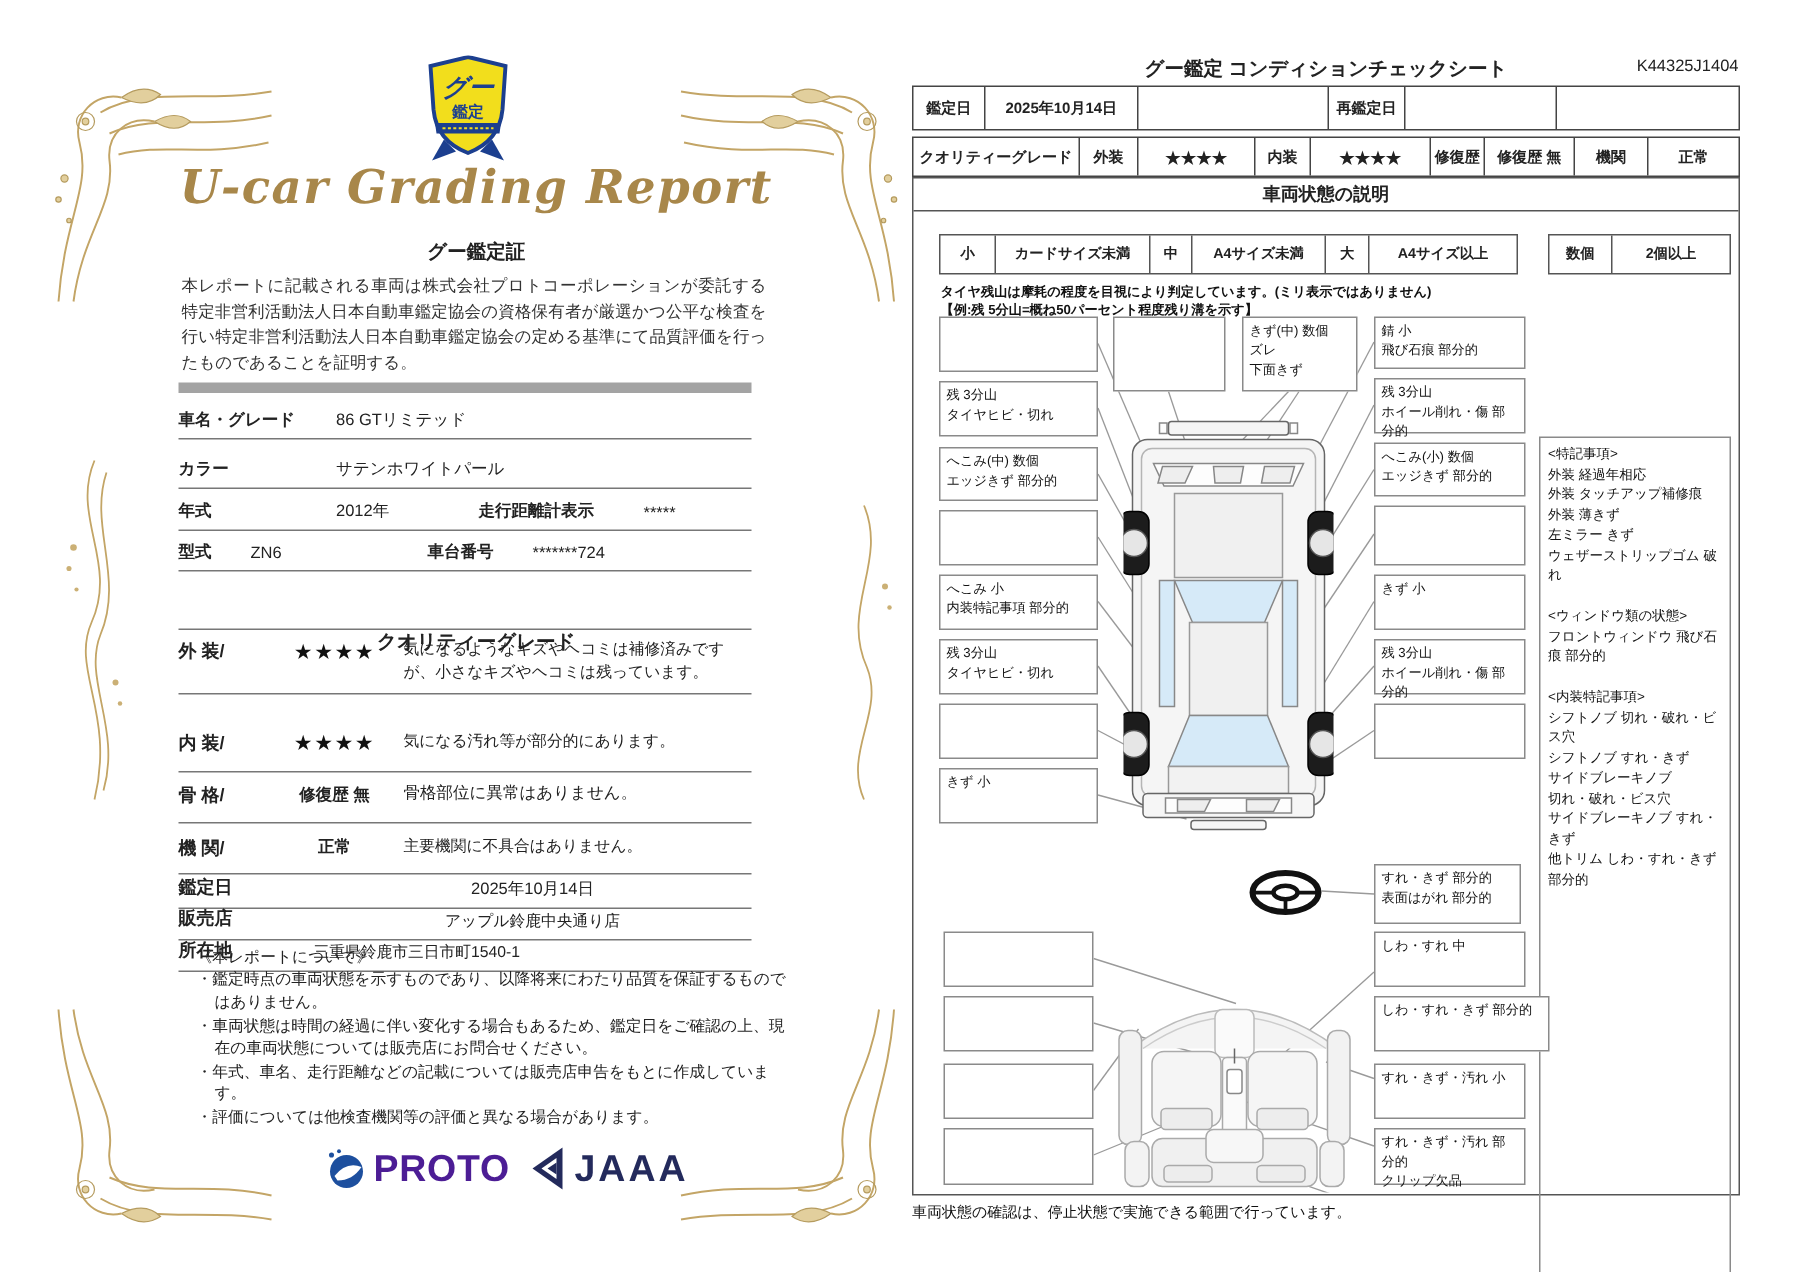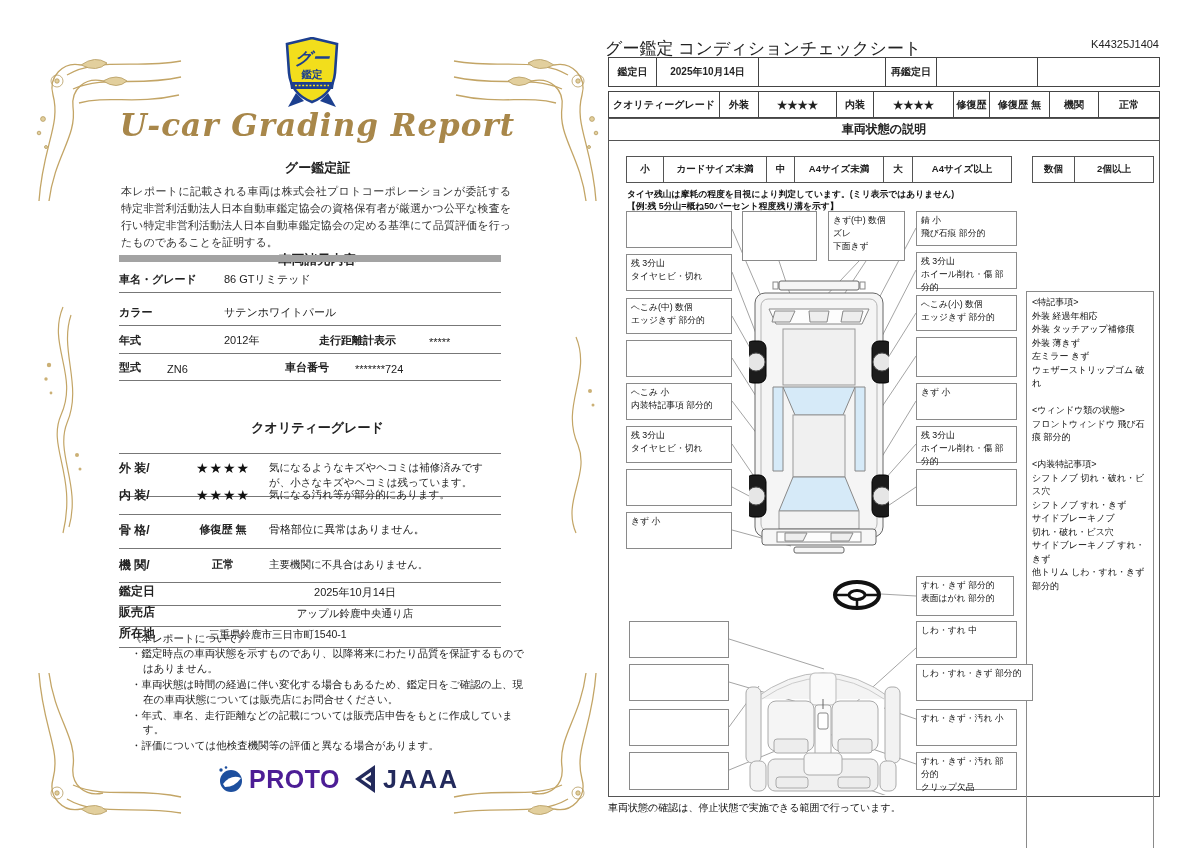--- a/index.html
+++ b/index.html
@@ -25,22 +25,22 @@
   .stars { font-size:14px; letter-spacing:1px; color:#111; }
   .notes { position:absolute; left:96px; top:596px; width:400px; font-size:10.5px;
            line-height:1.42; color:#222; }
   .notes .nitem { padding-left:12px; text-indent:-12px; margin-bottom:1px; }
   #logos { position:absolute; left:0; top:726px; width:100%; height:40px; }
   .logo-text-proto { font-size:25px; font-weight:800; color:#4c1d95; letter-spacing:0.5px; }
   .logo-text-jaaa  { font-size:25px; font-weight:800; color:#232a5c; letter-spacing:2px; }
 
   
   #sheet { position:absolute; left:605px; top:35px; width:558px; height:800px; background:#fff; }
-  #sheet-title { position:absolute; left:0; top:2px; width:100%; 
-                 font-size:17px; font-weight:normal; }
+  #sheet-title { position:absolute; left:0; top:2px; width:100%; text-align:center;
+                 font-size:13px; font-weight:bold; }
   #sheet-code { position:absolute; right:4px; top:3px; font-size:11px; }
   .tbl { position:absolute; left:3px; width:552px; display:flex; border:1px solid #444; background:#fff; }
   .cell { border-right:1px solid #444; display:flex; align-items:center; justify-content:center;
           font-size:10px; height:100%; }
   .cell:last-child { border-right:none; }
   .bold { font-weight:bold; }
   #mainbox { position:absolute; left:3px; top:83px; width:552px; height:679px; border:1.5px solid #555; }
   #mainbox-title { position:absolute; left:0; top:0; width:100%; height:22px; border-bottom:1.5px solid #555;
                    display:flex; align-items:center; justify-content:center; font-size:12px; font-weight:bold; }
   .legendbox { position:absolute; display:flex; border:1px solid #555; height:27px; }
@@ -153,21 +153,20 @@
     <text x="30" y="27" text-anchor="middle" font-size="17" font-weight="bold" font-style="italic" fill="#1c3f8f">グー</text>
     <text x="30" y="41" text-anchor="middle" font-size="10.5" font-weight="bold" fill="#1c3f8f">鑑定</text>
     <path d="M8,45 L52,45 L51,52 L9,52 Z" fill="#1c3f8f"></path>
     <line x1="13" y1="48.5" x2="47" y2="48.5" stroke="#f2de1c" stroke-width="1.4" stroke-dasharray="2,1.6"></line>
   </svg>
 
   <div id="cert-title">U-car Grading Report</div>
   <div id="cert-subtitle">グー鑑定証</div>
   <div id="cert-intro">本レポートに記載される車両は株式会社プロトコーポレーションが委託する特定非営利活動法人日本自動車鑑定協会の資格保有者が厳選かつ公平な検査を行い特定非営利活動法人日本自動車鑑定協会の定める基準にて品質評価を行ったものであることを証明する。</div>
 
-  <div class="cert-h" style="top:216px">車両諸元内容</div>
 
   <div class="specrow" style="top:220px;height:38px;border-top:7px solid #a3a3a3">
     <span class="spec-label" style="width:105px">車名・グレード</span>
     <span>86 GTリミテッド</span>
   </div>
   <div class="specrow" style="top:264px;height:27px">
     <span class="spec-label" style="width:105px">カラー</span>
     <span>サテンホワイトパール</span>
   </div>
   <div class="specrow" style="top:292px;height:27px">
@@ -178,21 +177,21 @@
   </div>
   <div class="specrow" style="top:320px;height:26px">
     <span class="spec-label" style="width:48px">型式</span>
     <span style="width:118px">ZN6</span>
     <span class="spec-label" style="width:70px">車台番号</span>
     <span>*******724</span>
   </div>
 
   <div class="cert-h" style="top:384px">クオリティーグレード</div>
 
-  <div class="specrow" style="top:418px;height:44px;border-top:1px solid #777;align-items:flex-start;padding-top:6px">
+  <div class="specrow" style="top:384px;height:44px;border-top:1px solid #777;align-items:flex-start;padding-top:6px">
     <span class="spec-label" style="width:58px;font-size:12px">外 装/</span>
     <span class="stars" style="width:92px;text-align:center">★★★★</span>
     <span style="flex:1;font-size:10.5px;line-height:1.45">気になるようなキズやヘコミは補修済みですが、小さなキズやヘコミは残っています。</span>
   </div>
   <div class="specrow" style="top:446px;height:34px;align-items:flex-start;padding-top:6px">
     <span class="spec-label" style="width:58px;font-size:12px">内 装/</span>
     <span class="stars" style="width:92px;text-align:center">★★★★</span>
     <span style="flex:1;font-size:10.5px;line-height:1.45">気になる汚れ等が部分的にあります。</span>
   </div>
   <div class="specrow" style="top:480px;height:34px;align-items:flex-start;padding-top:7px">

